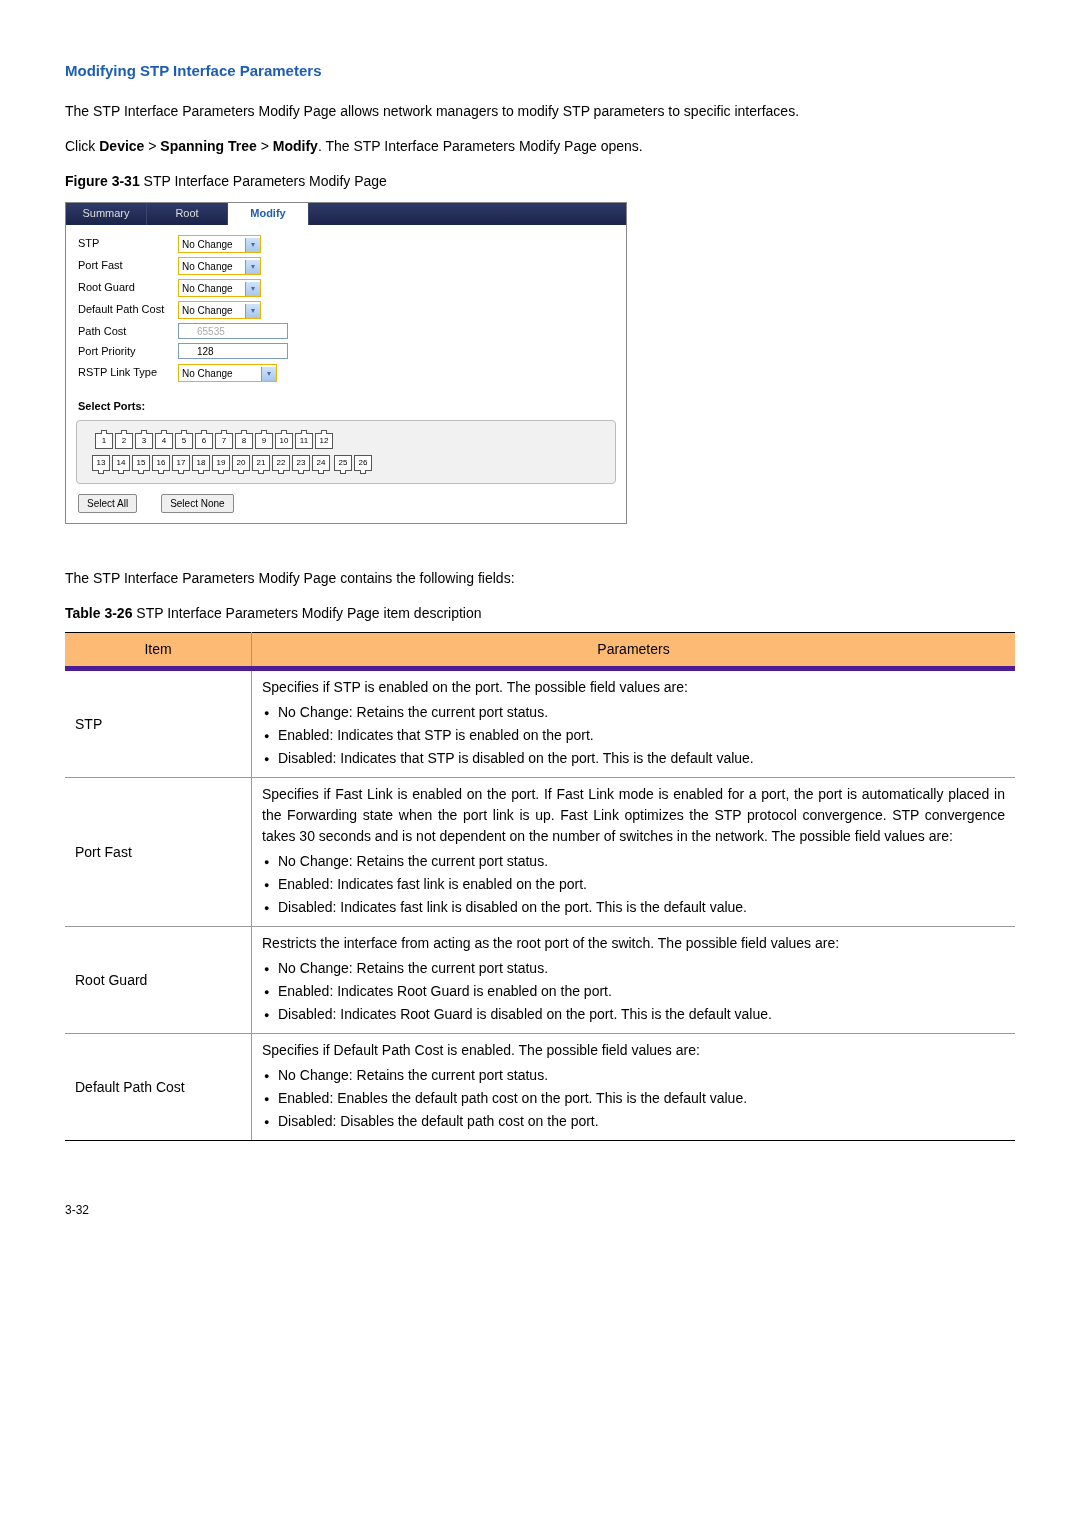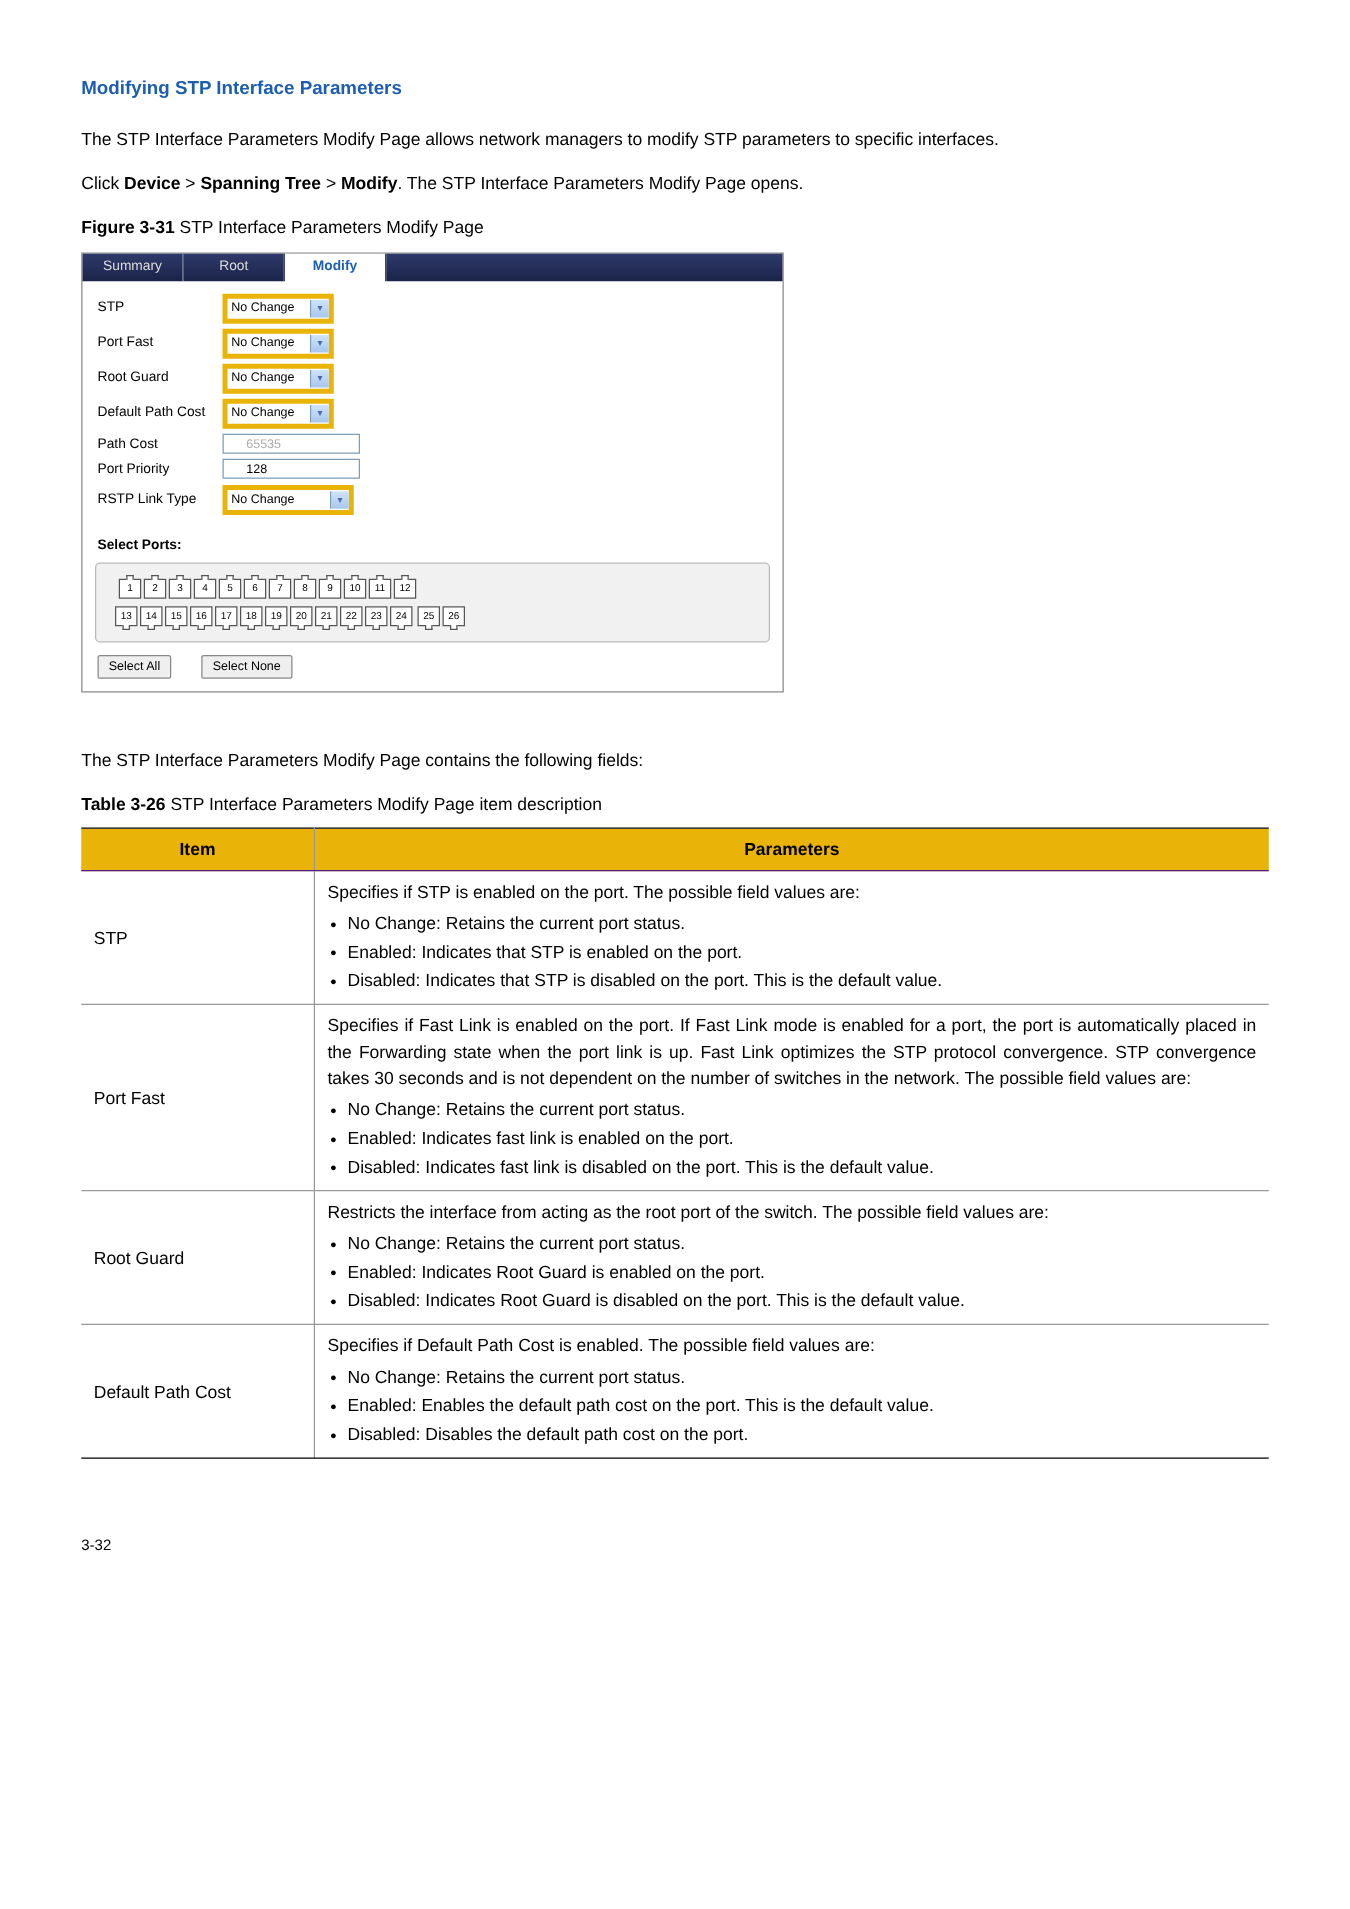--- a/index.html
+++ b/index.html
@@ -64,25 +64,25 @@
   }
   .form-row {
     display: flex;
     align-items: center;
     margin-bottom: 4px;
   }
   .form-row .lbl {
     width: 100px;
   }
   .sel {
-    border: 4px solid #eab308;
+    border: 1px solid #eab308;
     height: 16px;
     width: 78px;
     display: flex;
-    align-items: center;
+    align-items: flex-end;
     justify-content: space-between;
     padding: 0 0 0 3px;
     font-size: 10px;
     background: #fff;
   }
   .sel .arrow {
     width: 14px;
     height: 14px;
     background: linear-gradient(#cfe3fb, #a7c7ec);
     border-left: 1px solid #7e9db9;
@@ -164,26 +164,26 @@
   }
   .table-caption {
     margin-bottom: 8px;
   }
   table.desc {
     border-collapse: collapse;
     width: 100%;
     font-size: 14px;
   }
   table.desc th {
-    background: #eab308;
+    background: #fdba74;
     border-top: 1.5px solid #000;
-    border-bottom: 1px solid #4c1d95;
+    border-bottom: 5px solid #4c1d95;
     padding: 6px 8px;
     text-align: center;
-    font-weight: bold;
+    font-weight: normal;
   }
   table.desc th:first-child {
     border-right: 1px solid #999;
     width: 170px;
   }
   table.desc td {
     border-bottom: 1px solid #999;
     padding: 6px 10px;
     vertical-align: middle;
   }

